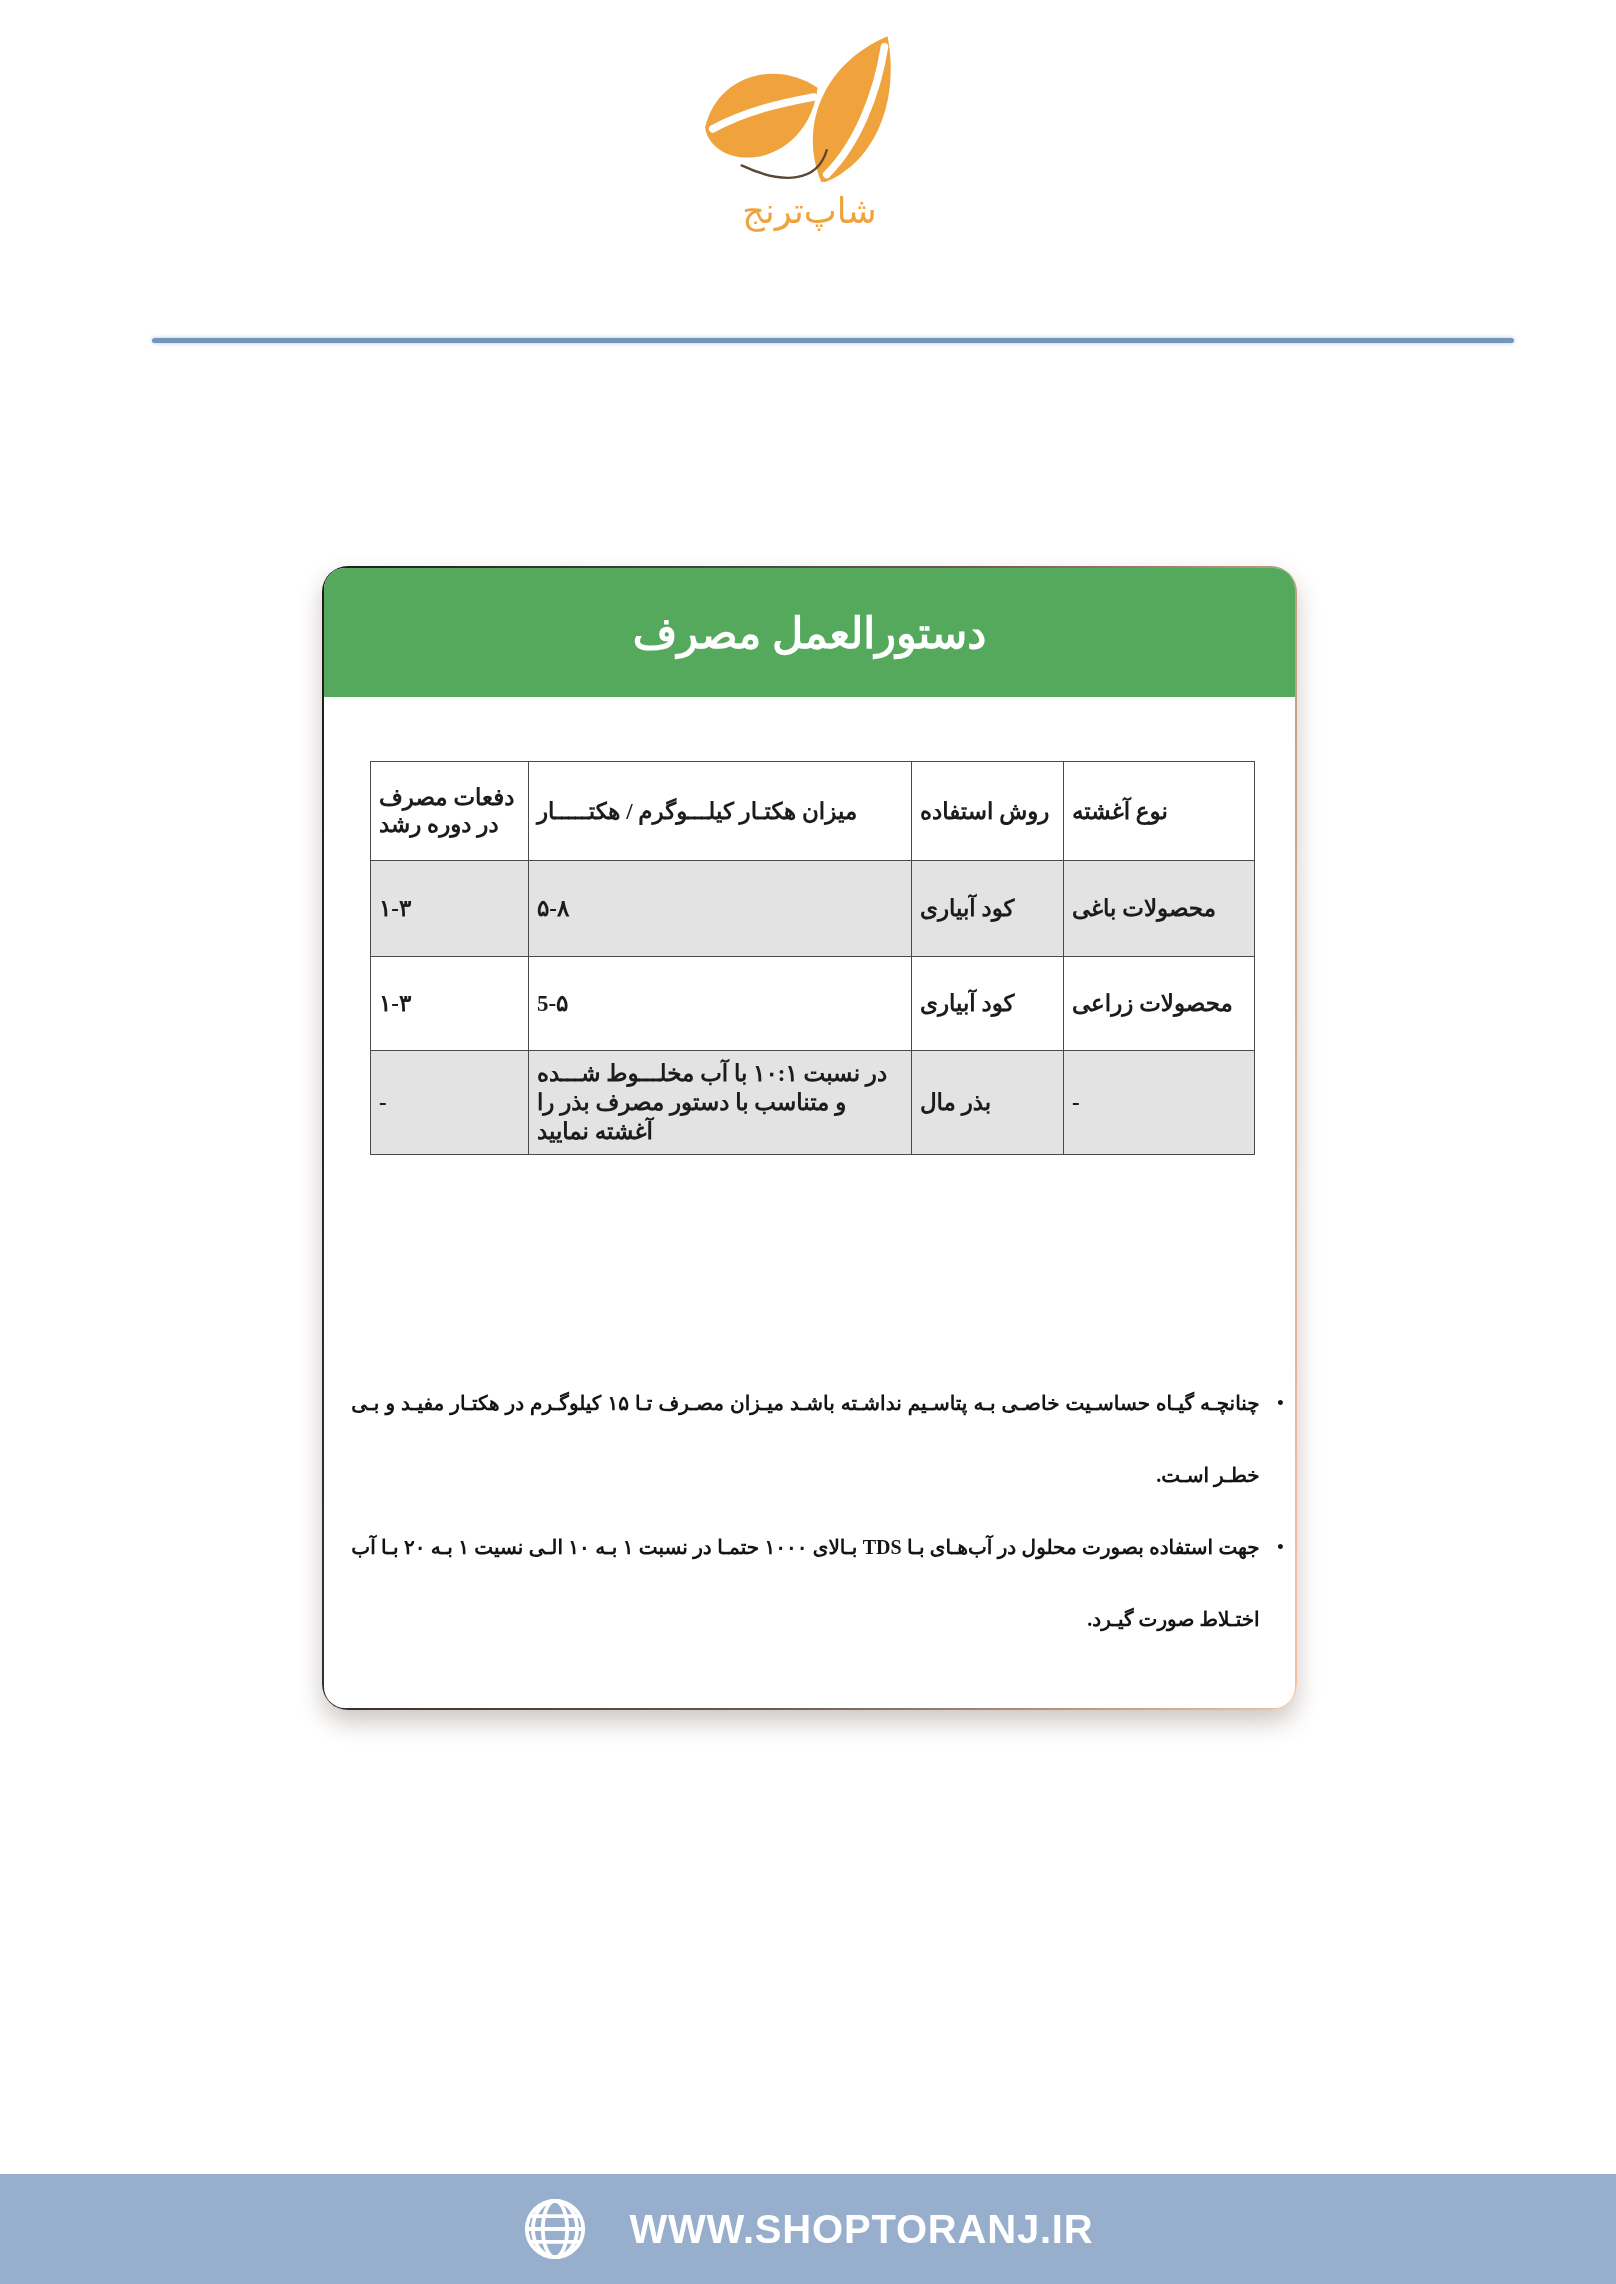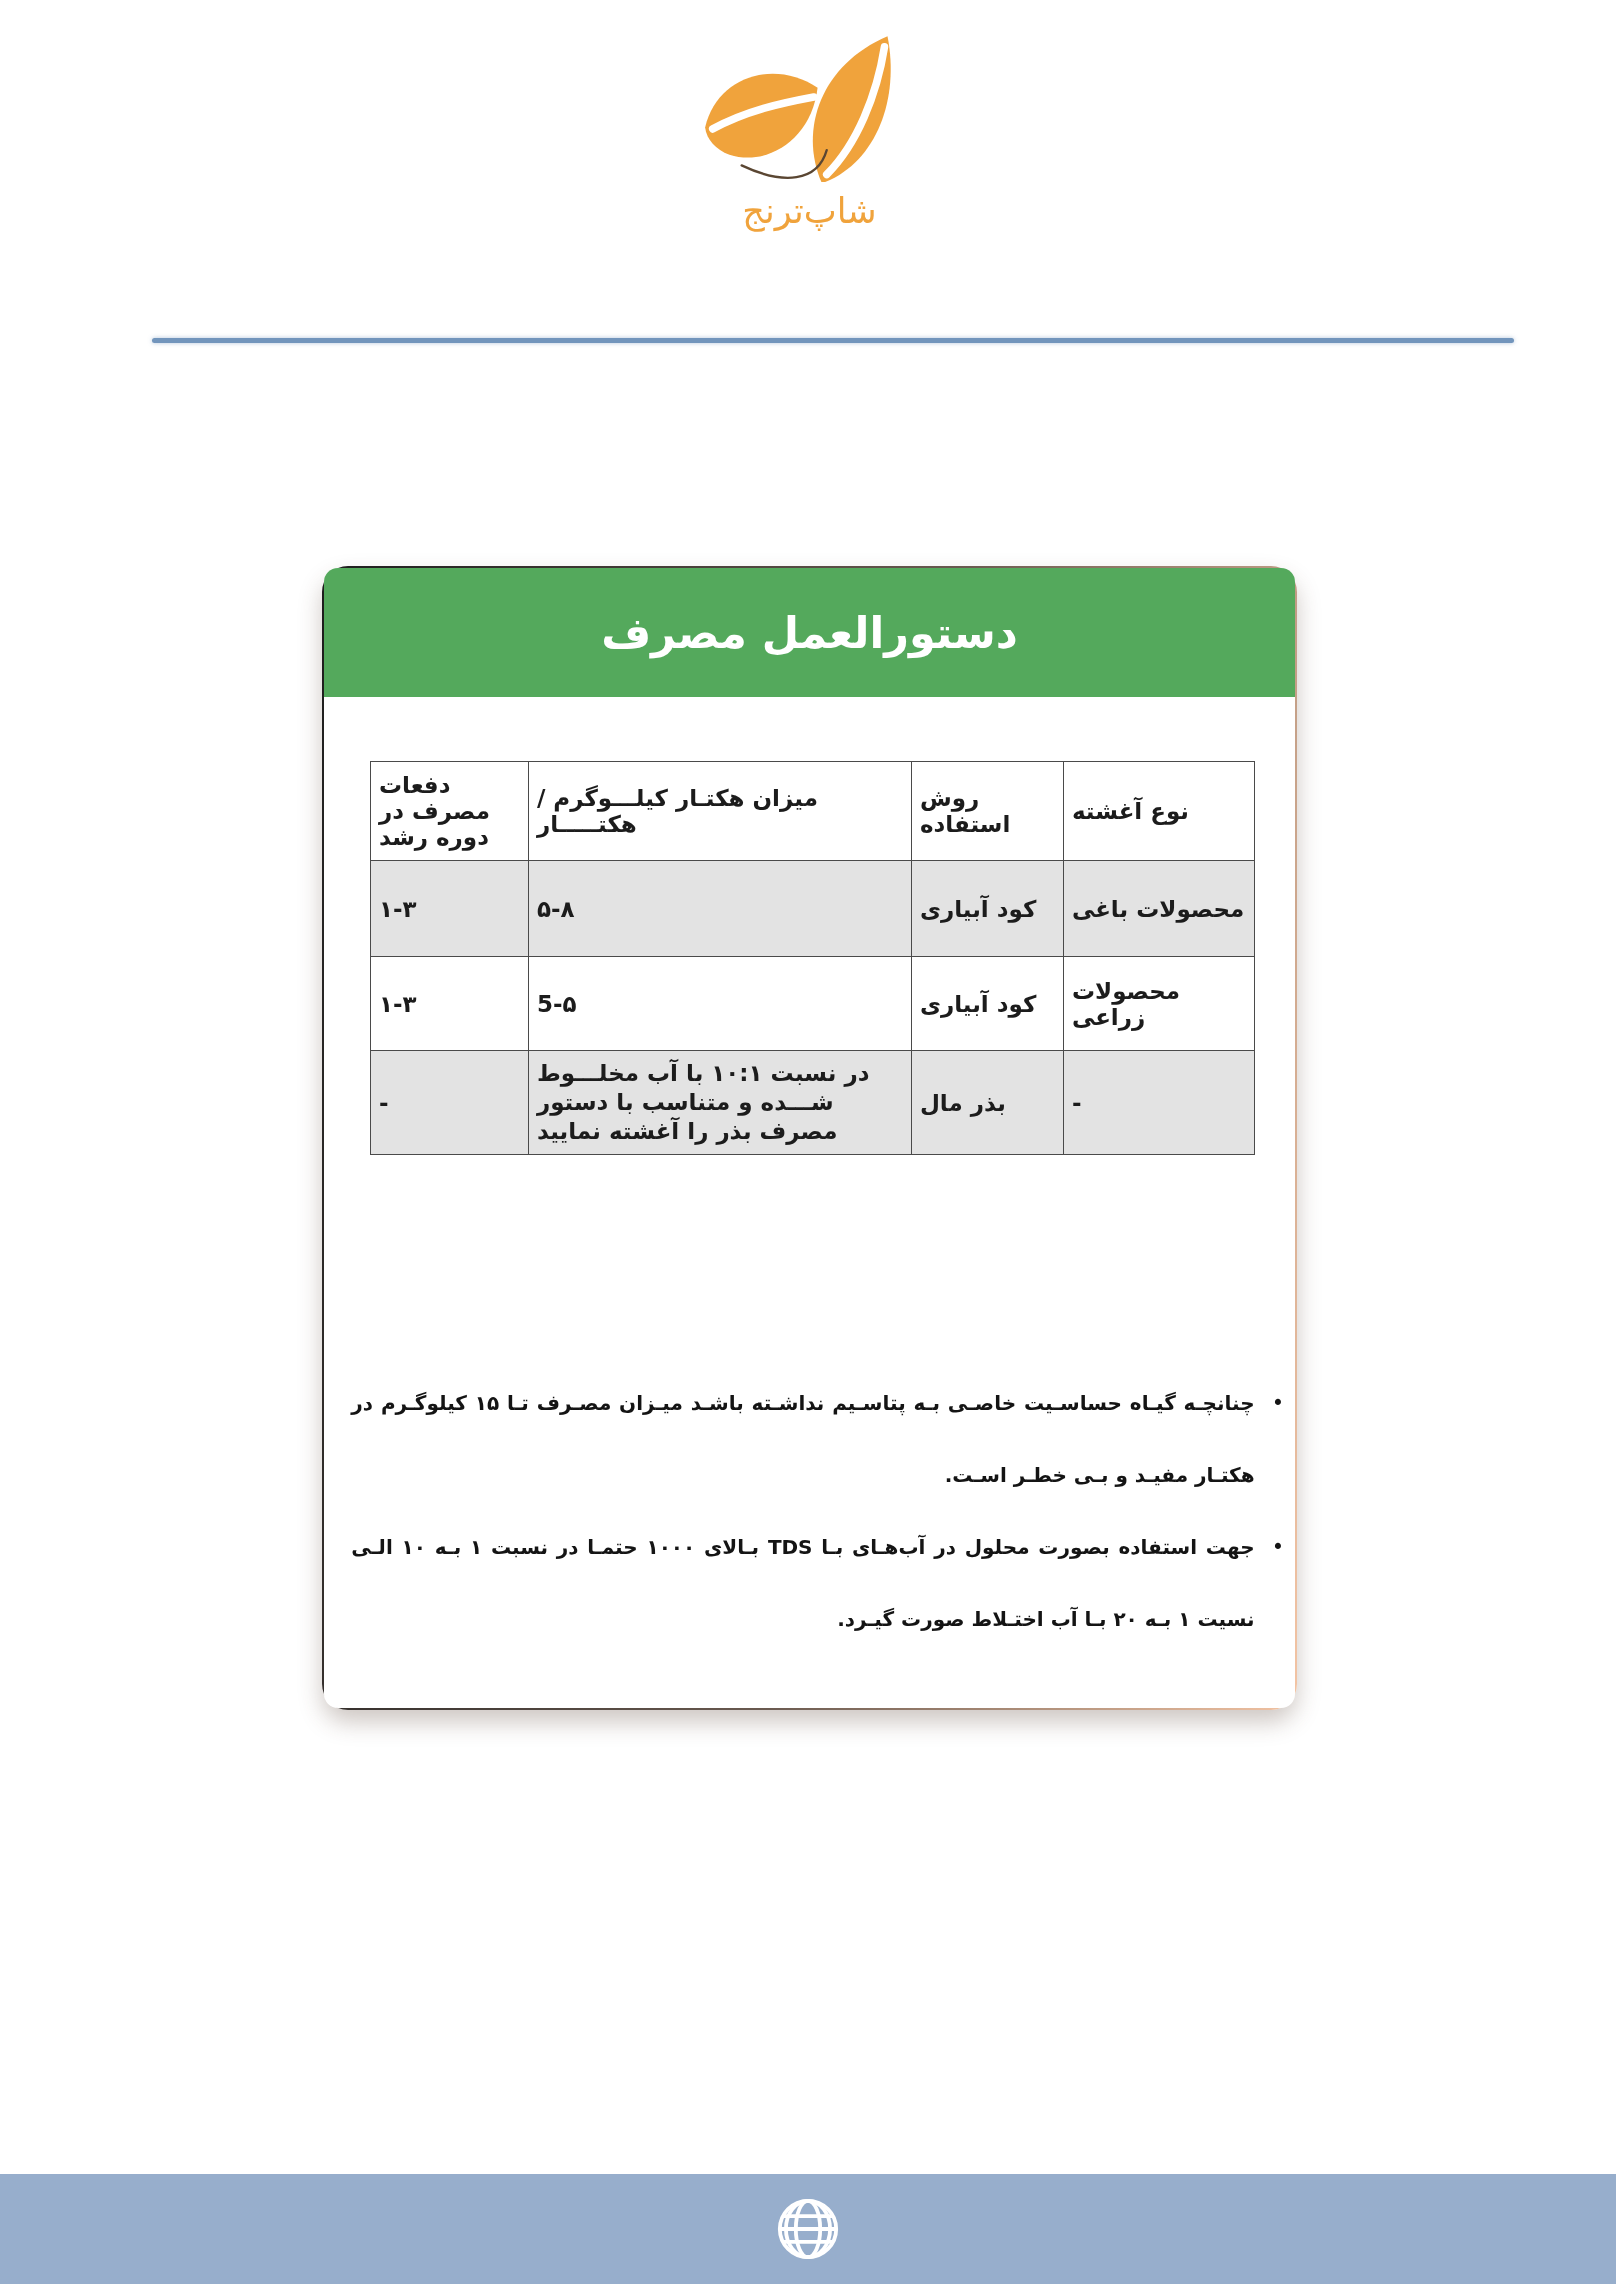--- a/index.html
+++ b/index.html
@@ -24,22 +24,22 @@
   }
 
   
   .card {
     position:absolute; left:322px; top:566px; width:975px; height:1144px;
     border-radius:26px; padding:2.3px; box-sizing:border-box;
     background:linear-gradient(100deg,#1d1d1d 0%, #6a5a50 55%, #f3c4a4 100%);
     box-shadow:0 12px 23px rgba(80,55,40,0.28);
   }
   .card-inner {
-    width:100%; height:100%; background:#ffffff; border-radius:14px;
-    overflow:hidden; position:relative;
+    width:100%; height:100%; background:#ffffff; border-radius:21px;
+    overflow:hidden; position:relative;font-family:Liberation Serif, serif;
   }
   .card-header {
     height:129px; background:var(--header-green);
     display:flex; align-items:center; justify-content:center;
   }
   .card-title { color:#ffffff; font-size:43px; font-weight:bold; direction:rtl; }
 
   
   .usage-table {
     position:absolute; left:46px; top:193px; width:884px;
@@ -153,16 +153,17 @@
 
   <div class="footer">
     <svg width="64" height="64" viewBox="0 0 84 84" xmlns="http://www.w3.org/2000/svg" fill="none" stroke="#ffffff" stroke-width="5">
       <circle cx="42" cy="42" r="37"></circle>
       <ellipse cx="42" cy="42" rx="16" ry="37"></ellipse>
       <ellipse cx="42" cy="42" rx="29" ry="37"></ellipse>
       <line x1="5" y1="42" x2="79" y2="42"></line>
       <line x1="9" y1="25" x2="75" y2="25"></line>
       <line x1="9" y1="59" x2="75" y2="59"></line>
     </svg>
+    <span class="footer-url">WWW.SHOPTORANJ.IR</span>
   </div>
 
 </div>
 
 
 </body></html>

